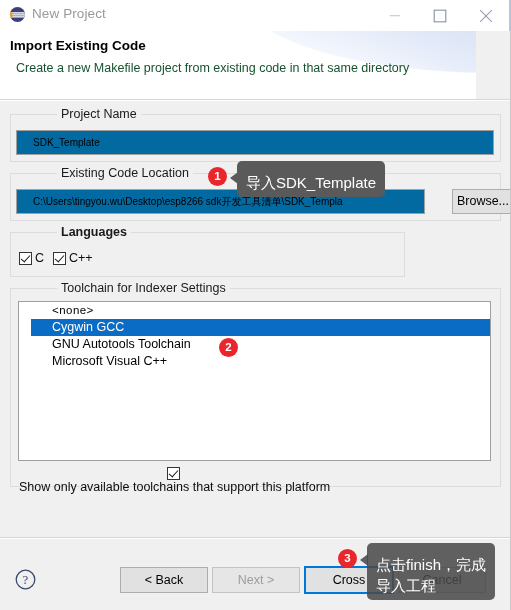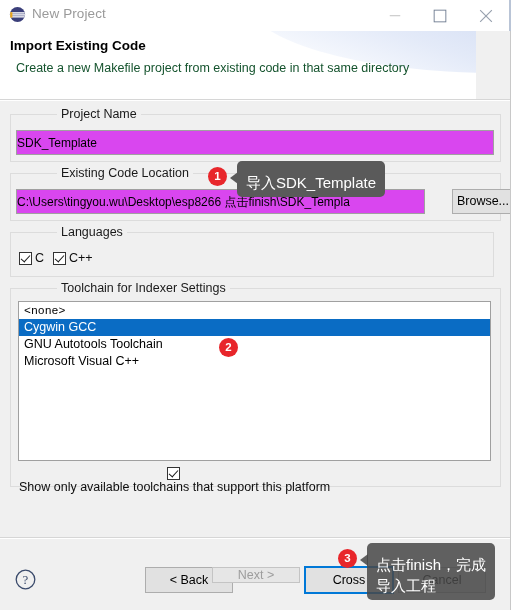--- a/index.html
+++ b/index.html
@@ -121,26 +121,26 @@
     background: #f0f0f0;
     padding: 0 4px;
     font-size: 12.5px;
     color: #1a1a1a;
     white-space: nowrap;
     margin-left: 36px;
   }
 
   .textfield {
     position: absolute;
-    background: #d946ef;
+    background: #0369a1;
     border: 1px solid #a0a0a0;
     box-sizing: border-box;
-    font-size: 12px;
+    font-size: 10px;
     color: #000;
-    padding: 0 0;
+    padding: 0 16px;
     line-height: 24px;
     white-space: nowrap;
     overflow: hidden;
     font-family: "Liberation Sans", sans-serif;
   }
 
   .btn {
     position: absolute;
     background: #e1e1e1;
     border: 1px solid #adadad;
@@ -189,24 +189,25 @@
   .listbox {
     position: absolute;
     background: #ffffff;
     border: 1px solid #a0a0a0;
     box-sizing: border-box;
     overflow: hidden;
   }
   .listitem {
     height: 17px;
     line-height: 17px;
-    padding-left: 5px;
+    padding-left: 21px;
     font-size: 12.5px;
     color: #000;
     white-space: nowrap;
+    margin-left: 12px;
   }
   .listitem.selected {
     background: #0a6cc4;
     color: #ffffff;
   }
   .listitem.mono { font-family: "Liberation Mono", monospace; font-size: 11.5px; }
 
   
   .footer {
     position: absolute;
@@ -326,24 +327,24 @@
   <div class="body">
 
     <div class="group" style="left:10px; top:13px; width:491px; height:48px;">
       <div class="group-label">Project Name</div>
     </div>
     <div class="textfield" style="left:16px; top:29px; width:478px; height:25px;">SDK_Template</div>
 
     <div class="group" style="left:10px; top:72px; width:491px; height:48px;">
       <div class="group-label">Existing Code Location</div>
     </div>
-    <div class="textfield" style="left:16px; top:88px; width:409px; height:25px;">C:\Users\tingyou.wu\Desktop\esp8266 点击finish\SDK_Templa</div>
+    <div class="textfield" style="left:16px; top:88px; width:409px; height:25px;">C:\Users\tingyou.wu\Desktop\esp8266 sdk开发工具清单\SDK_Templa</div>
     <div class="btn" style="left:431px; top:88px; width:62px; height:25px;margin-left:21px;">Browse...</div>
 
-    <div class="group" style="left:10px; top:131px; width:484px; height:45px;">
+    <div class="group" style="left:10px; top:131px; width:395px; height:45px;font-weight:bold;">
       <div class="group-label">Languages</div>
     </div>
     <div class="cb" style="left:19px; top:150px;">
       <span class="box"></span>
       <span>C</span>
     </div>
     <div class="cb" style="left:53px; top:150px;">
       <span class="box"></span>
       <span>C++</span>
     </div>
@@ -371,22 +372,22 @@
     <div class="footer-rule2"></div>
   </div>
 
   <div class="help-icon">
     <svg width="21" height="21" viewBox="0 0 21 21">
       <circle cx="10.5" cy="10.5" r="9.3" fill="none" stroke="#3a4a6b" stroke-width="1.3"></circle>
       <text x="10.5" y="15" text-anchor="middle" font-family="Liberation Serif, serif" font-size="13" fill="#3a4a6b">?</text>
     </svg>
   </div>
 
-  <div class="btn" style="left:120px; top:567px; width:88px; height:26px;margin-left:25px;">&lt; Back</div>
-  <div class="btn disabled" style="left:212px; top:567px; width:88px; height:16px;">Next &gt;</div>
+  <div class="btn" style="left:120px; top:567px; width:88px; height:26px;">&lt; Back</div>
+  <div class="btn disabled" style="left:212px; top:567px; width:88px; height:26px;">Next &gt;</div>
   <div class="btn focused" style="left:305px; top:567px; width:88px; height:26px;">Cross</div>
   <div class="btn" style="left:398px; top:567px; width:88px; height:26px;">Cancel</div>
 
   <div class="badge" style="left:208px; top:167px;">1</div>
   <div class="callout" style="left:237px; top:161px;">导入SDK_Template</div>
 
   <div class="badge" style="left:219px; top:338px;">2</div>
 
   <div class="badge" style="left:338px; top:549px;">3</div>
   <div class="callout translucent" style="left:367px; top:543px;">点击finish，完成

